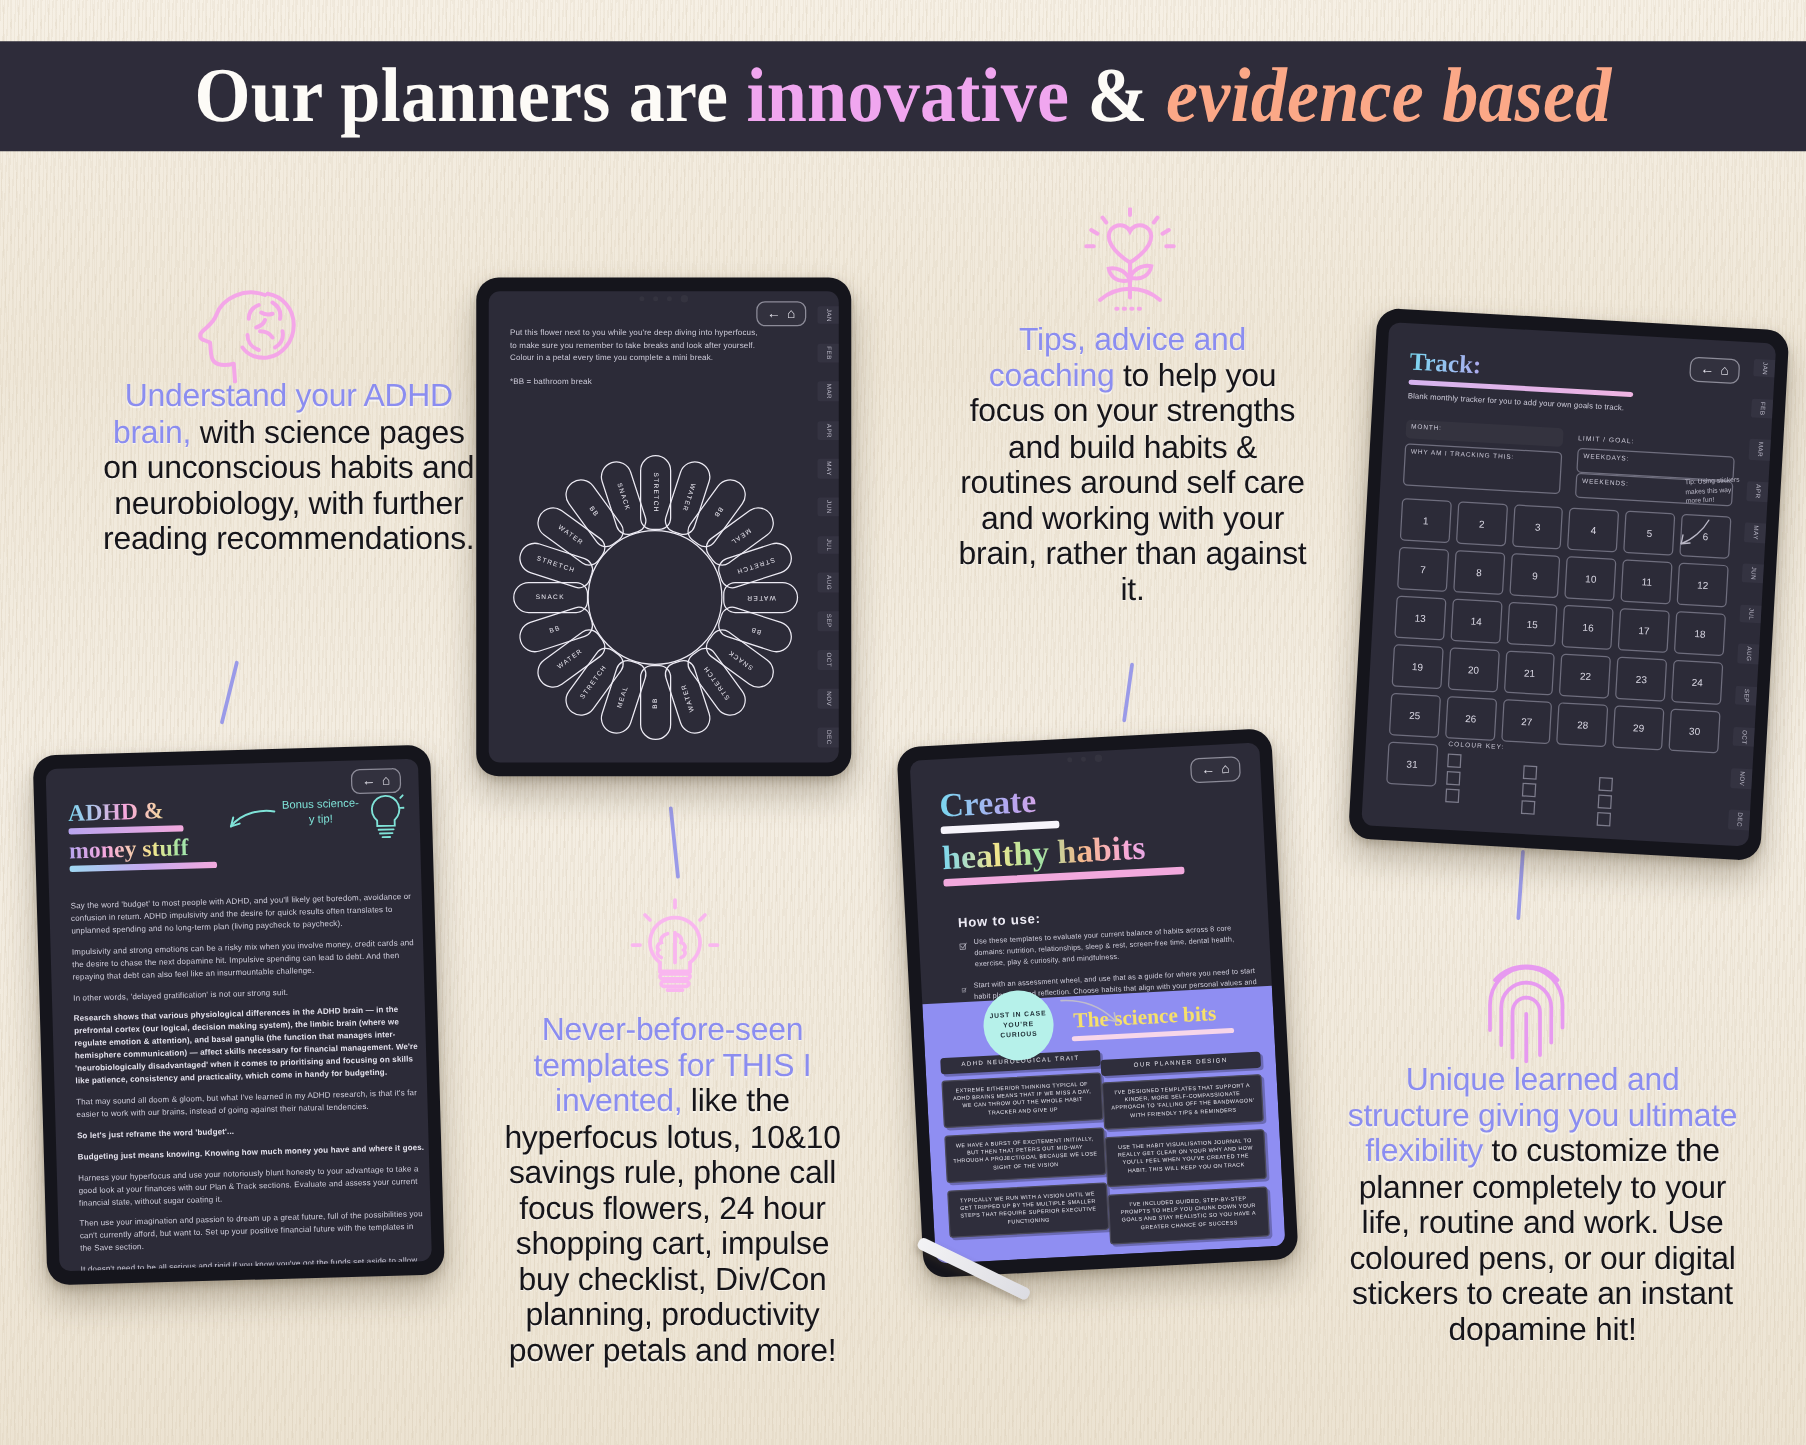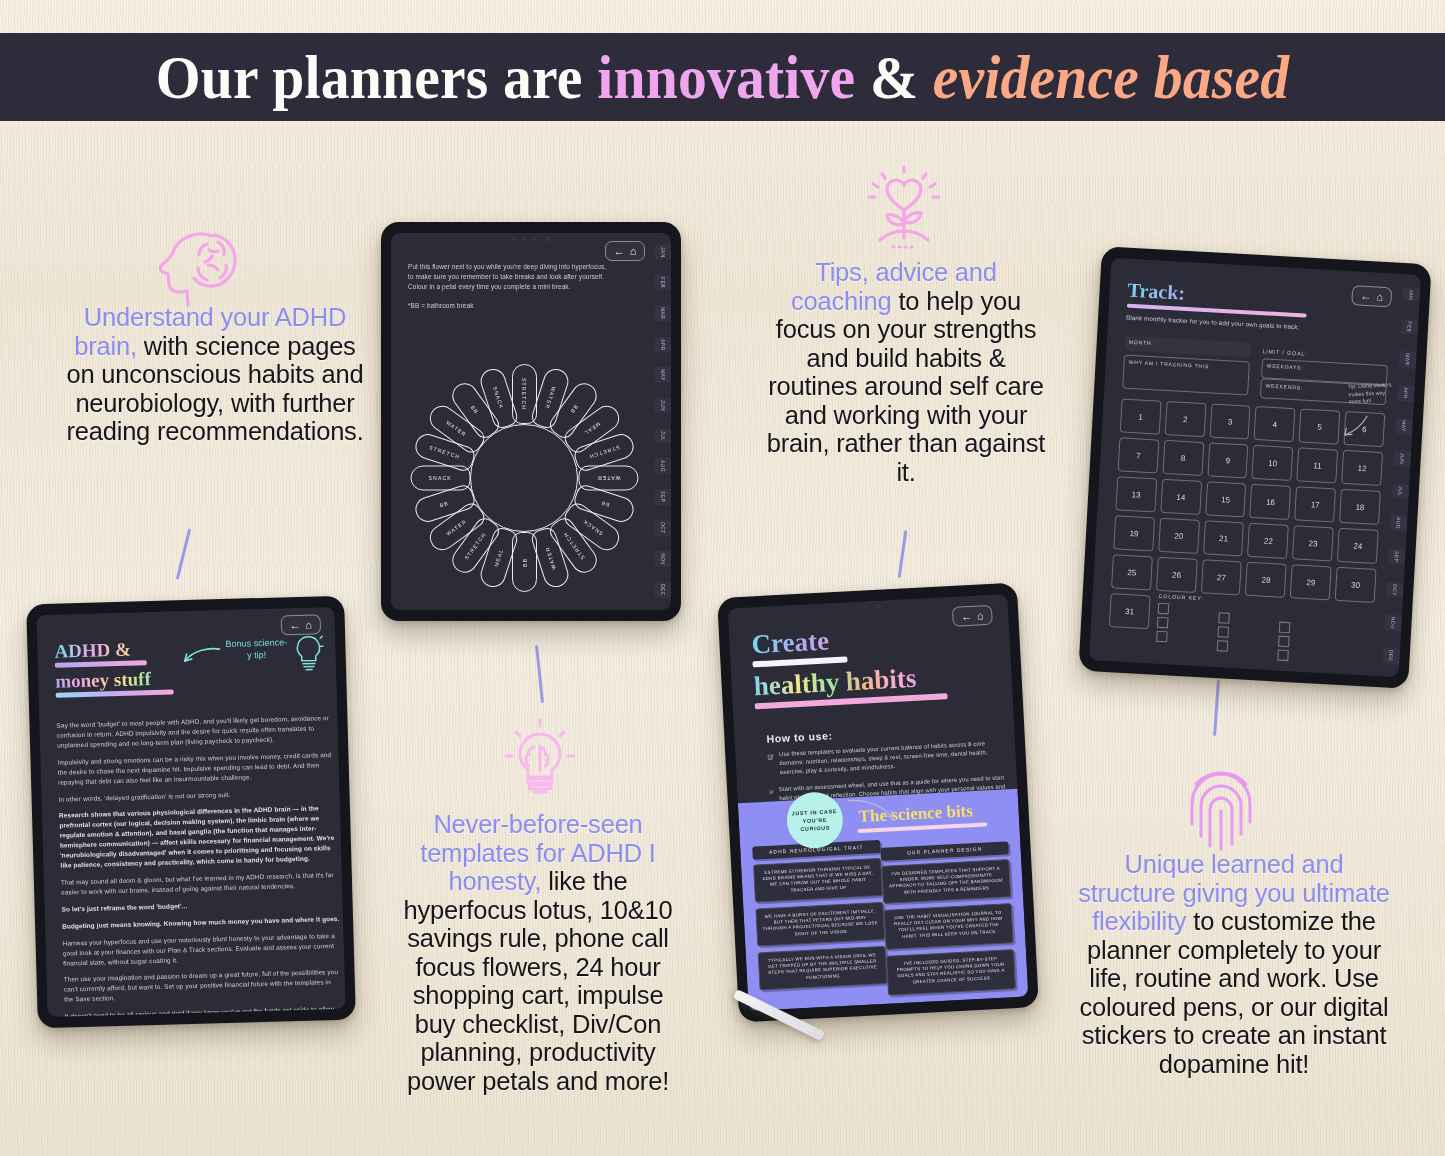--- a/index.html
+++ b/index.html
@@ -112,21 +112,21 @@
 <div class="icon" style="left:152px;top:226px;width:92px;height:86px;">
   <svg width="92" height="86" viewBox="0 0 92 86" fill="none" stroke="#f4a6e8" stroke-width="3.2" stroke-linecap="round" stroke-linejoin="round">
     <path d="M60 10c-16-6-34 2-39 16-2 6-7 9-11 13-3 3-2 6 1 7l5 2c1 6 0 12 3 15 4 4 12 3 16 2l1 14"></path>
     <path d="M36 79h0"></path>
     <path d="M62 9c12 2 21 12 21 25s-9 24-21 26c-8 1-16-2-20-8"></path>
     <path d="M55 18c-5 2-8 6-8 11m8 25c-6-2-9-7-9-12m20-26c5 3 7 8 6 13m-4 23c5-3 7-8 6-13"></path>
     <path d="M57 24c3 2 6 2 9 1m-10 14c4 0 8 2 10 5m-13-8c3-1 6-3 7-6"></path>
   </svg>
 </div>
 
-<div class="copy" style="left:60px;top:303px;width:310px;">
+<div class="copy" style="left:76px;top:303px;width:310px;">
   <span class="hl">Understand your ADHD brain,</span><span> with science pages on unconscious habits and neurobiology, with further reading recommendations.</span>
 </div>
 <div class="conn" style="left:182px;top:528px;width:3px;height:52px;transform:rotate(14deg);"></div>
 
 <div class="icon" style="left:858px;top:166px;width:92px;height:88px;">
   <svg width="92" height="88" viewBox="0 0 92 88" fill="none" stroke="#f4a6e8" stroke-width="3.2" stroke-linecap="round">
     <path d="M46 44c0 0-17-10-17-21a9 9 0 0 1 17-4 9 9 0 0 1 17 4c0 11-17 21-17 21z"></path>
     <path d="M46 44v28"></path>
     <path d="M46 58c-4-9-13-10-17-9 1 6 7 12 17 9z"></path>
     <path d="M46 56c4-9 13-10 17-9-1 6-7 12-17 9z"></path>
@@ -146,21 +146,21 @@
     <path d="M42 18a20 20 0 0 0-12 36v7h24v-7A20 20 0 0 0 42 18z"></path>
     <path d="M42 30v24M36 31c-4 1-6 4-5 7-3 1-4 4-2 6-2 2-1 5 2 6m11-19c4 1 6 4 5 7 3 1 4 4 2 6 2 2 1 5-2 6"></path>
     <rect x="30" y="63" width="24" height="4" rx="2"></rect>
     <rect x="31" y="69" width="22" height="4" rx="2"></rect>
     <path d="M36 76h12"></path>
     <path d="M42 10V4M22 20l-4-4M62 20l4-4M14 40H8M70 40h6"></path>
   </svg>
 </div>
 
 <div class="copy" style="left:390px;top:810px;width:296px;">
-  <span class="hl">Never-before-seen templates for ADHD I honesty,</span><span> like the hyperfocus lotus, 10&amp;10 savings rule, phone call focus flowers, 24 hour shopping cart, impulse buy checklist, Div/Con planning, productivity power petals and more!</span>
+  <span class="hl">Never-before-seen templates for THIS I invented,</span><span> like the hyperfocus lotus, 10&amp;10 savings rule, phone call focus flowers, 24 hour shopping cart, impulse buy checklist, Div/Con planning, productivity power petals and more!</span>
 </div>
 <div class="conn" style="left:538px;top:645px;width:3px;height:58px;transform:rotate(-6deg);"></div>
 
 <div class="icon" style="left:1182px;top:766px;width:78px;height:92px;">
   <svg width="78" height="92" viewBox="0 0 78 92" fill="none" stroke="#e79af0" stroke-width="3" stroke-linecap="round">
     <path d="M39 8c16 0 29 13 29 30v18"></path>
     <path d="M39 8C23 8 10 21 10 38v20"></path>
     <path d="M39 20c11 0 20 9 20 20v28"></path>
     <path d="M39 20c-11 0-20 9-20 20v30"></path>
     <path d="M39 32c6 0 11 5 11 12v34"></path>

